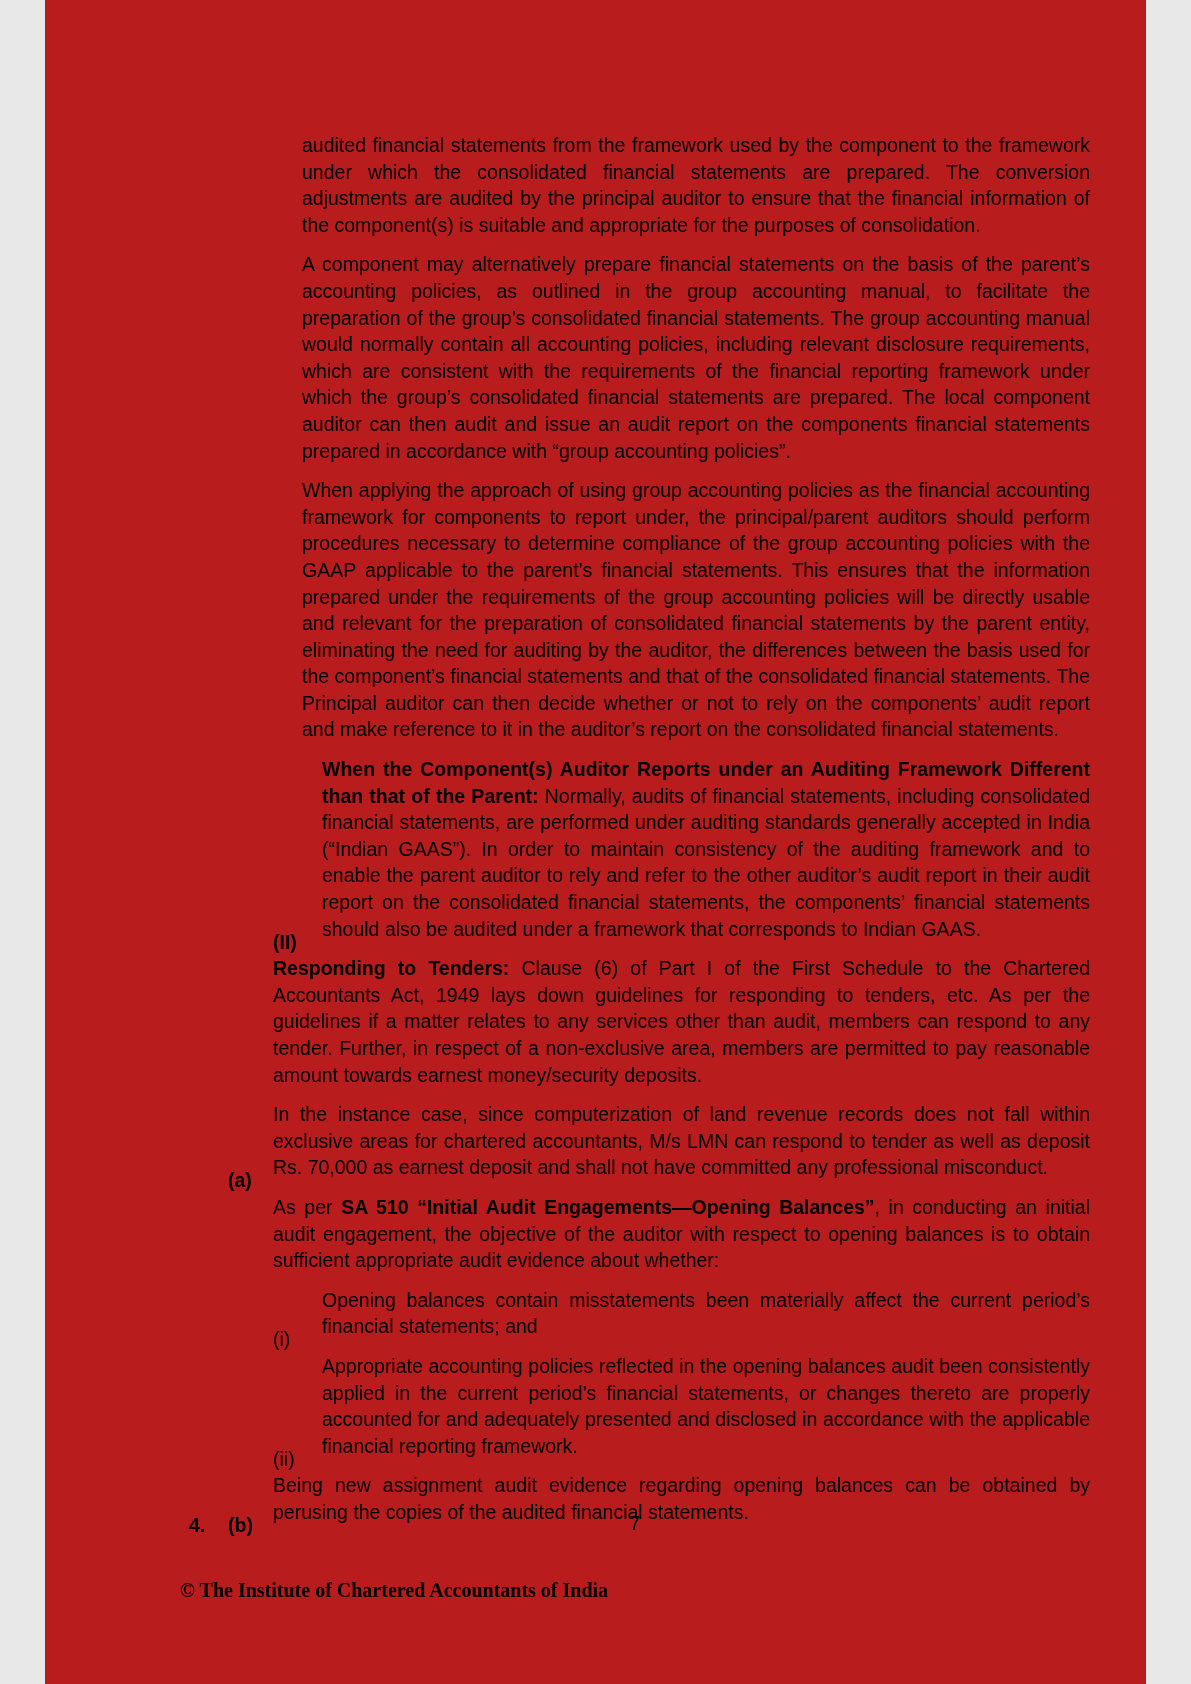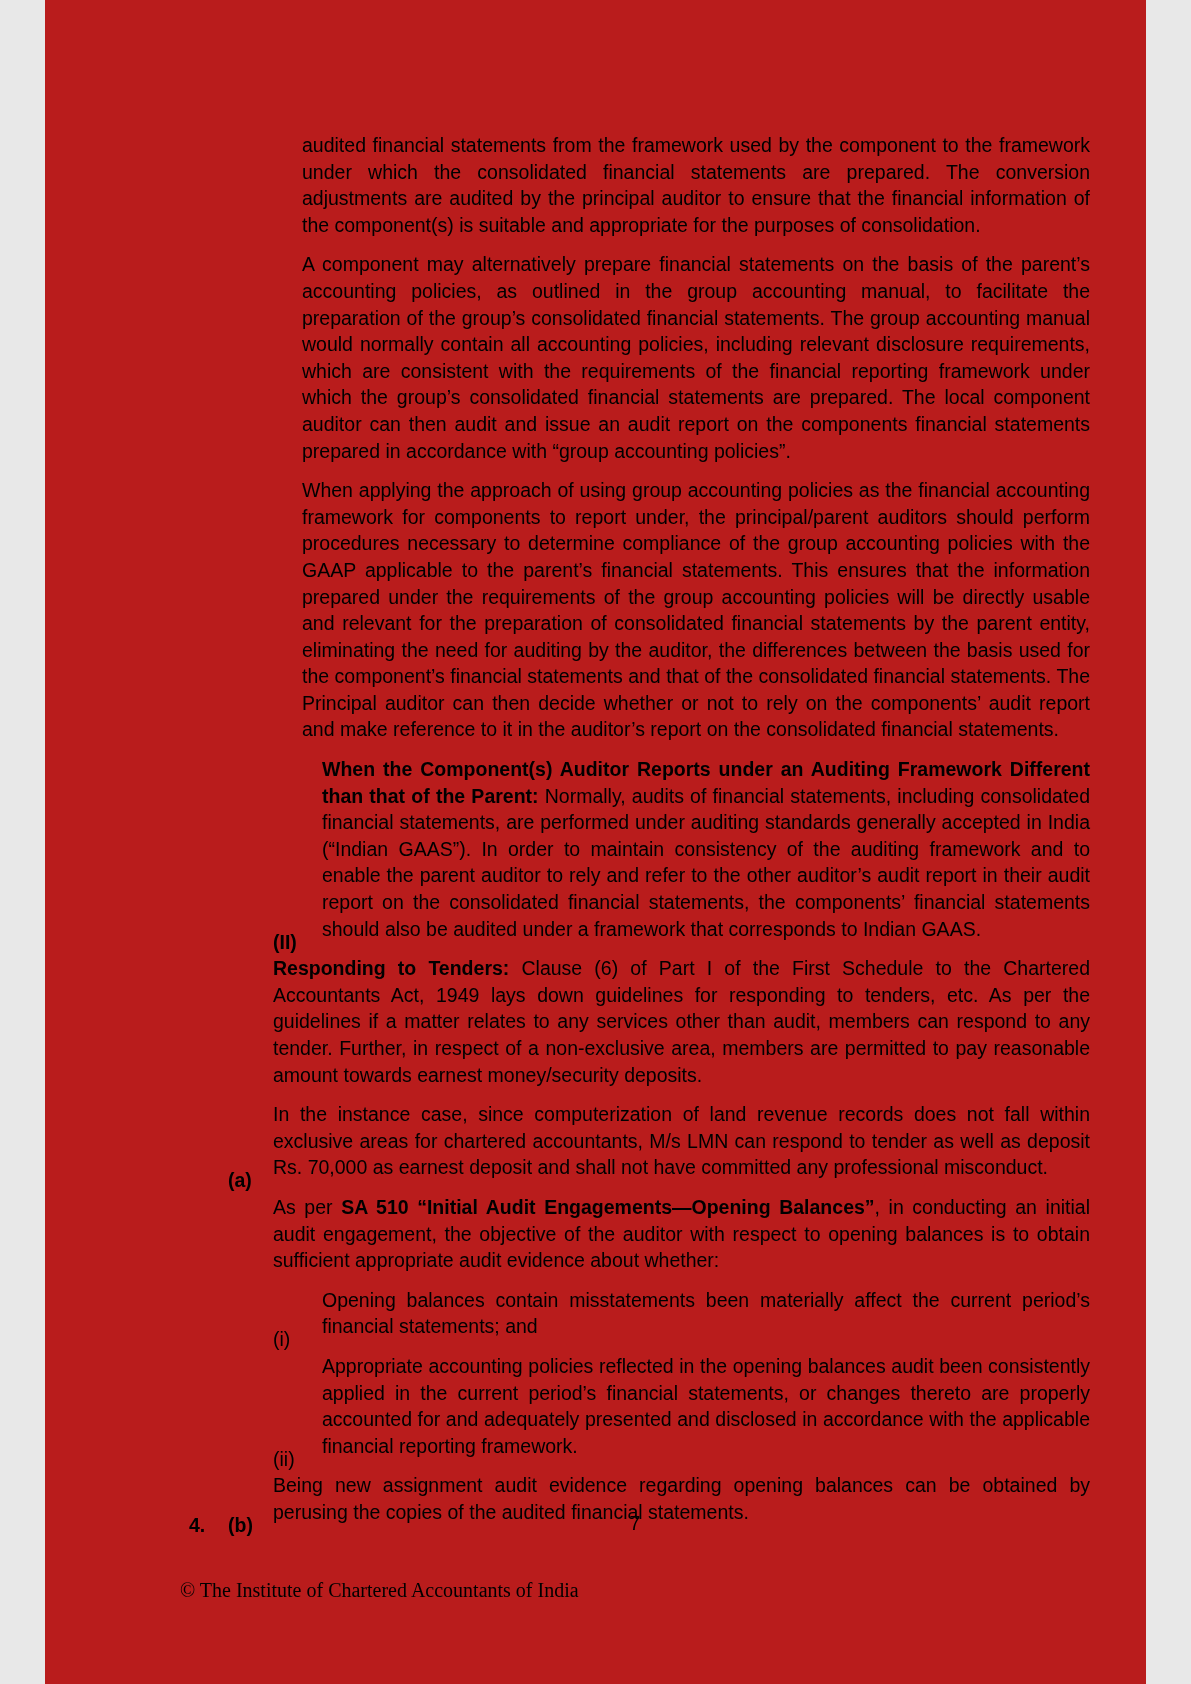--- a/index.html
+++ b/index.html
@@ -40,21 +40,21 @@
     top: 1510px;
     left: 135px;
     width: 910px;
     text-align: center;
   }
   .footer {
     position: absolute;
     top: 1578px;
     left: 135px;
     font-family: "Liberation Serif", serif;
-    font-weight: normal;
+    font-weight: bold;
     font-size: 20px;
     line-height: 24px;
   }
 </style>
 </head>
 <body>
 
 <div class="page">
   <div class="content">
 

